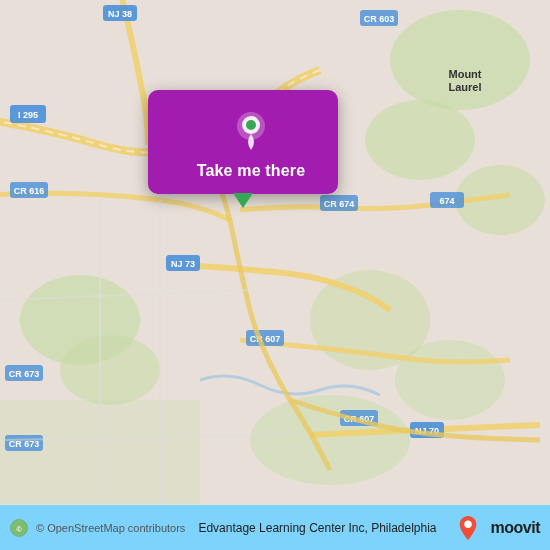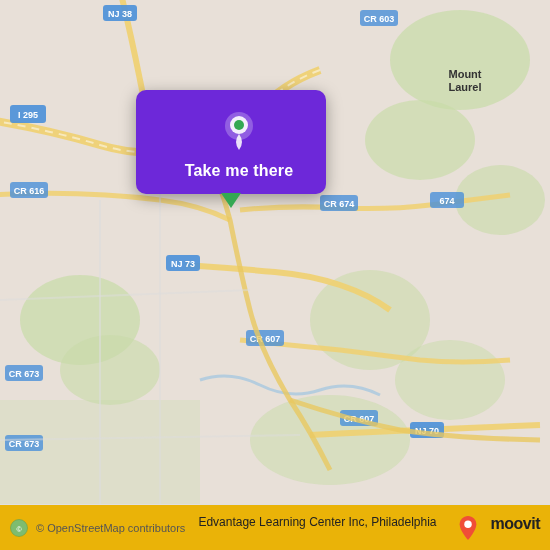--- a/index.html
+++ b/index.html
@@ -31,23 +31,23 @@
       width: 100%;
       height: 100%;
       position: absolute;
       top: 0; left: 0;
     }
 
     
     #popup-card {
       position: absolute;
       top: 90px;
-      left: 136px;
+      left: 148px;
       width: 190px;
-      background: #6d28d9;
+      background: #a21caf;
       border-radius: 10px;
       display: flex;
       flex-direction: column;
       align-items: center;
       padding: 18px 0 14px 16px;
       box-shadow: 0 4px 16px rgba(0,0,0,0.35);
       cursor: pointer;
     }
 
     #popup-card::after {
@@ -73,21 +73,21 @@
       font-weight: 600;
       text-align: center;
       background: none;
       border: none;
       cursor: pointer;
       letter-spacing: 0.01em;
     }
 
     
     #bottom-bar {
-      background: #eab308;
+      background: #7dd3fc;
       height: 46px;
       display: flex;
       align-items: center;
       padding: 0 10px;
       border-top: 1px solid #e0e0e0;
       gap: 8px;
     }
 
     #osm-logo {
       width: 18px;
@@ -96,21 +96,21 @@
     }
 
     #osm-attribution {
       font-size: 11px;
       color: #555;
       flex: 1;
     }
 
     #moovit-brand {
       display: flex;
-      align-items: flex-start;
+      align-items: center;
       gap: 12px;
       flex-shrink: 0;
     }
 
     #moovit-pin {
       width: 22px;
       height: 26px;
     }
 
     #moovit-text {

